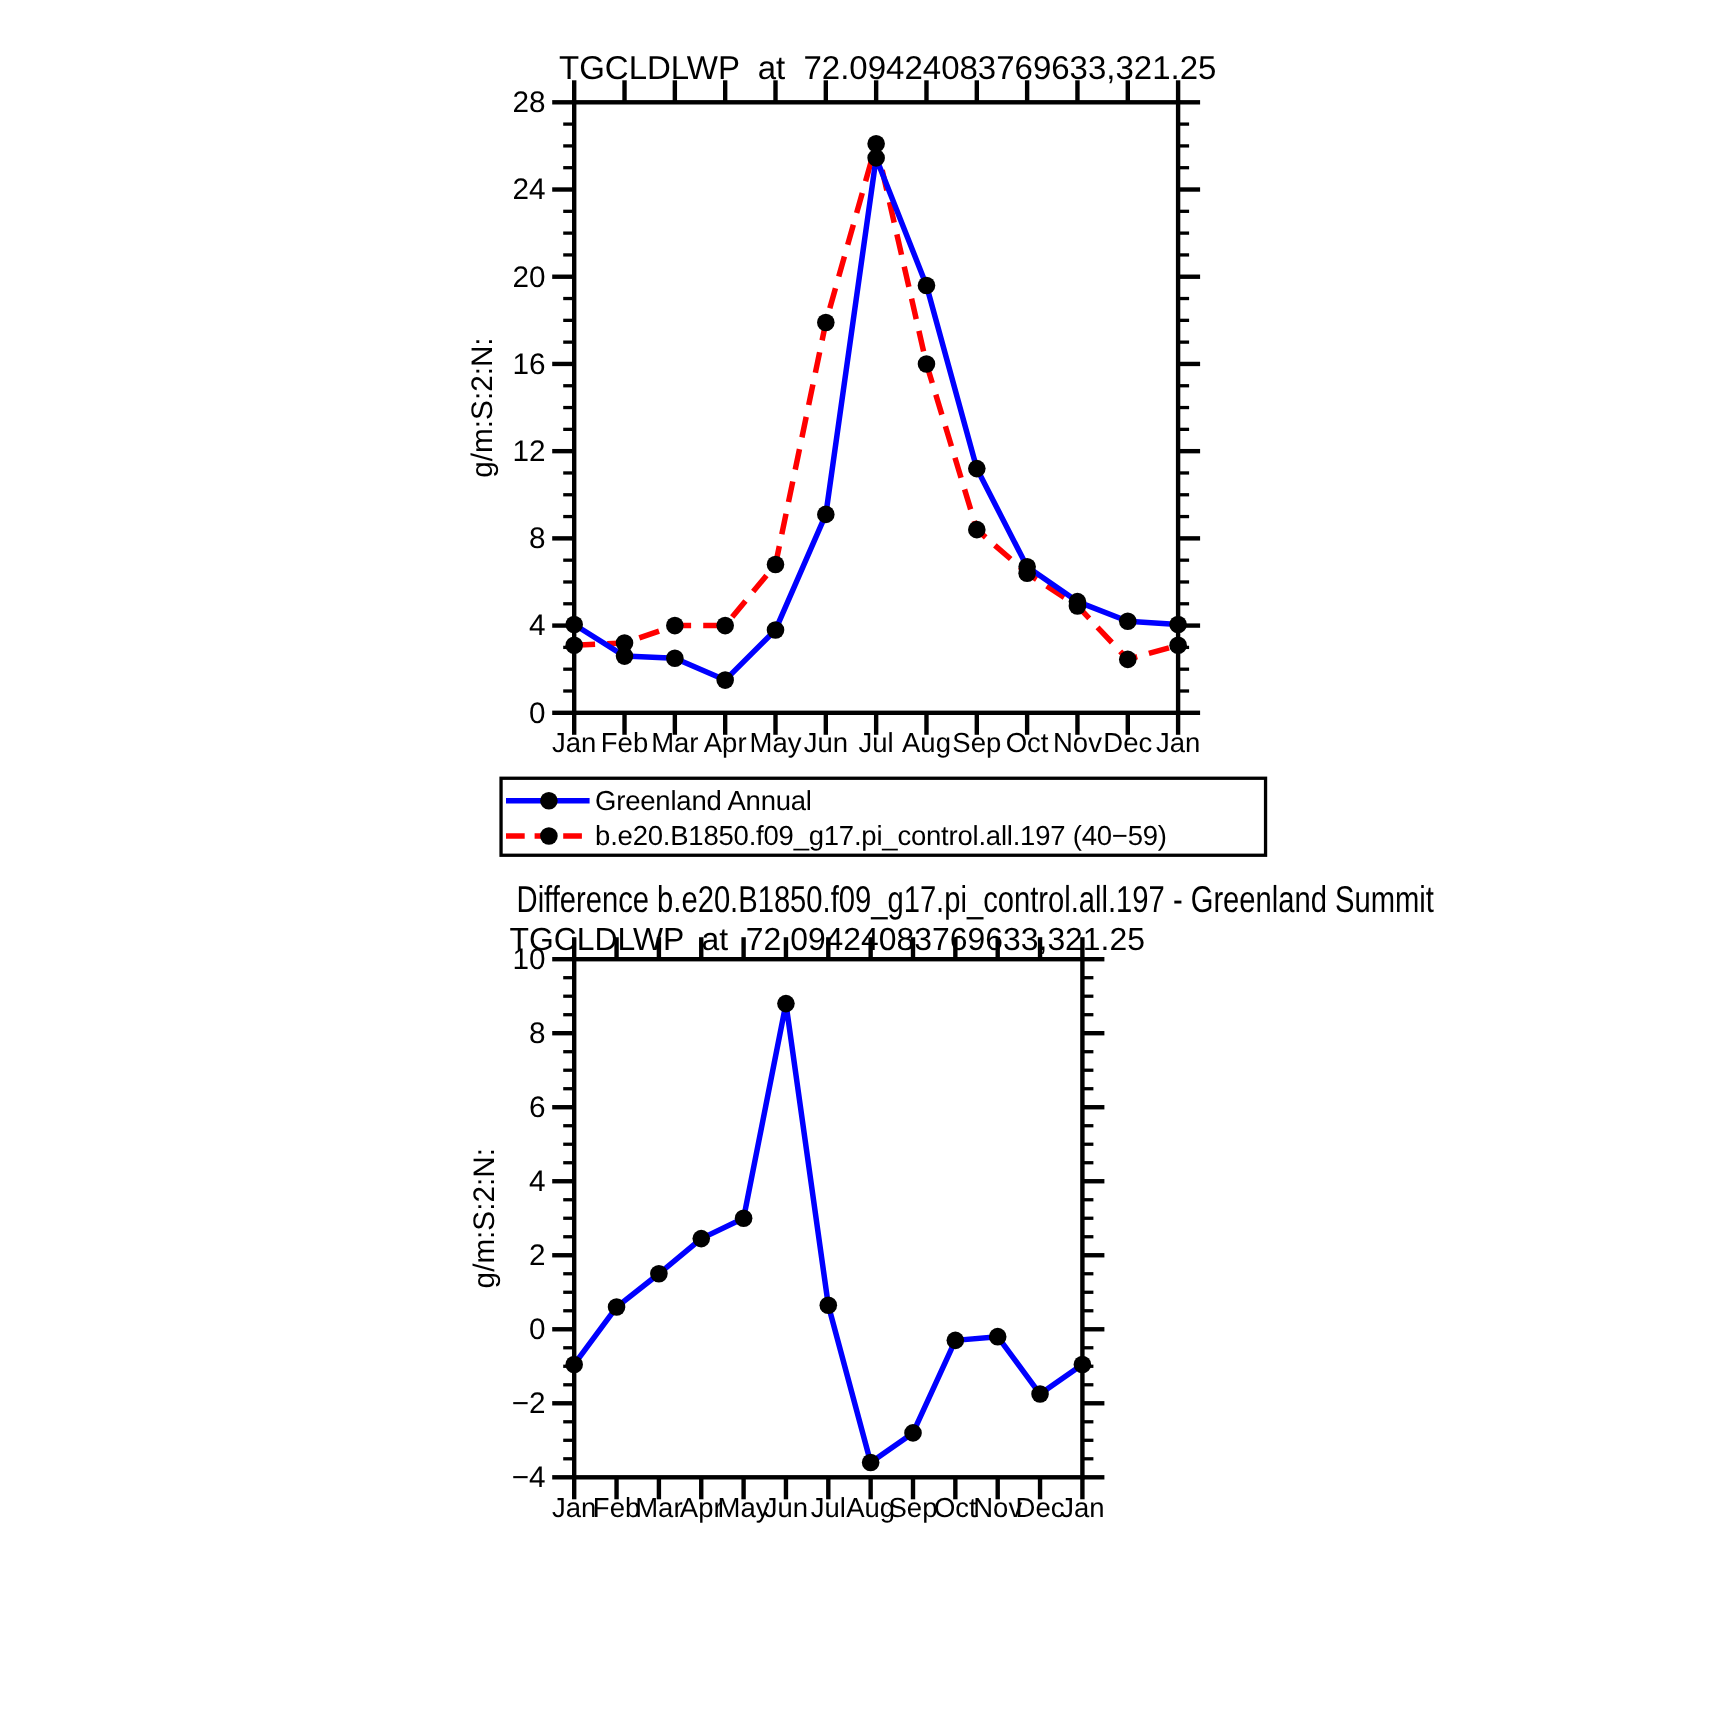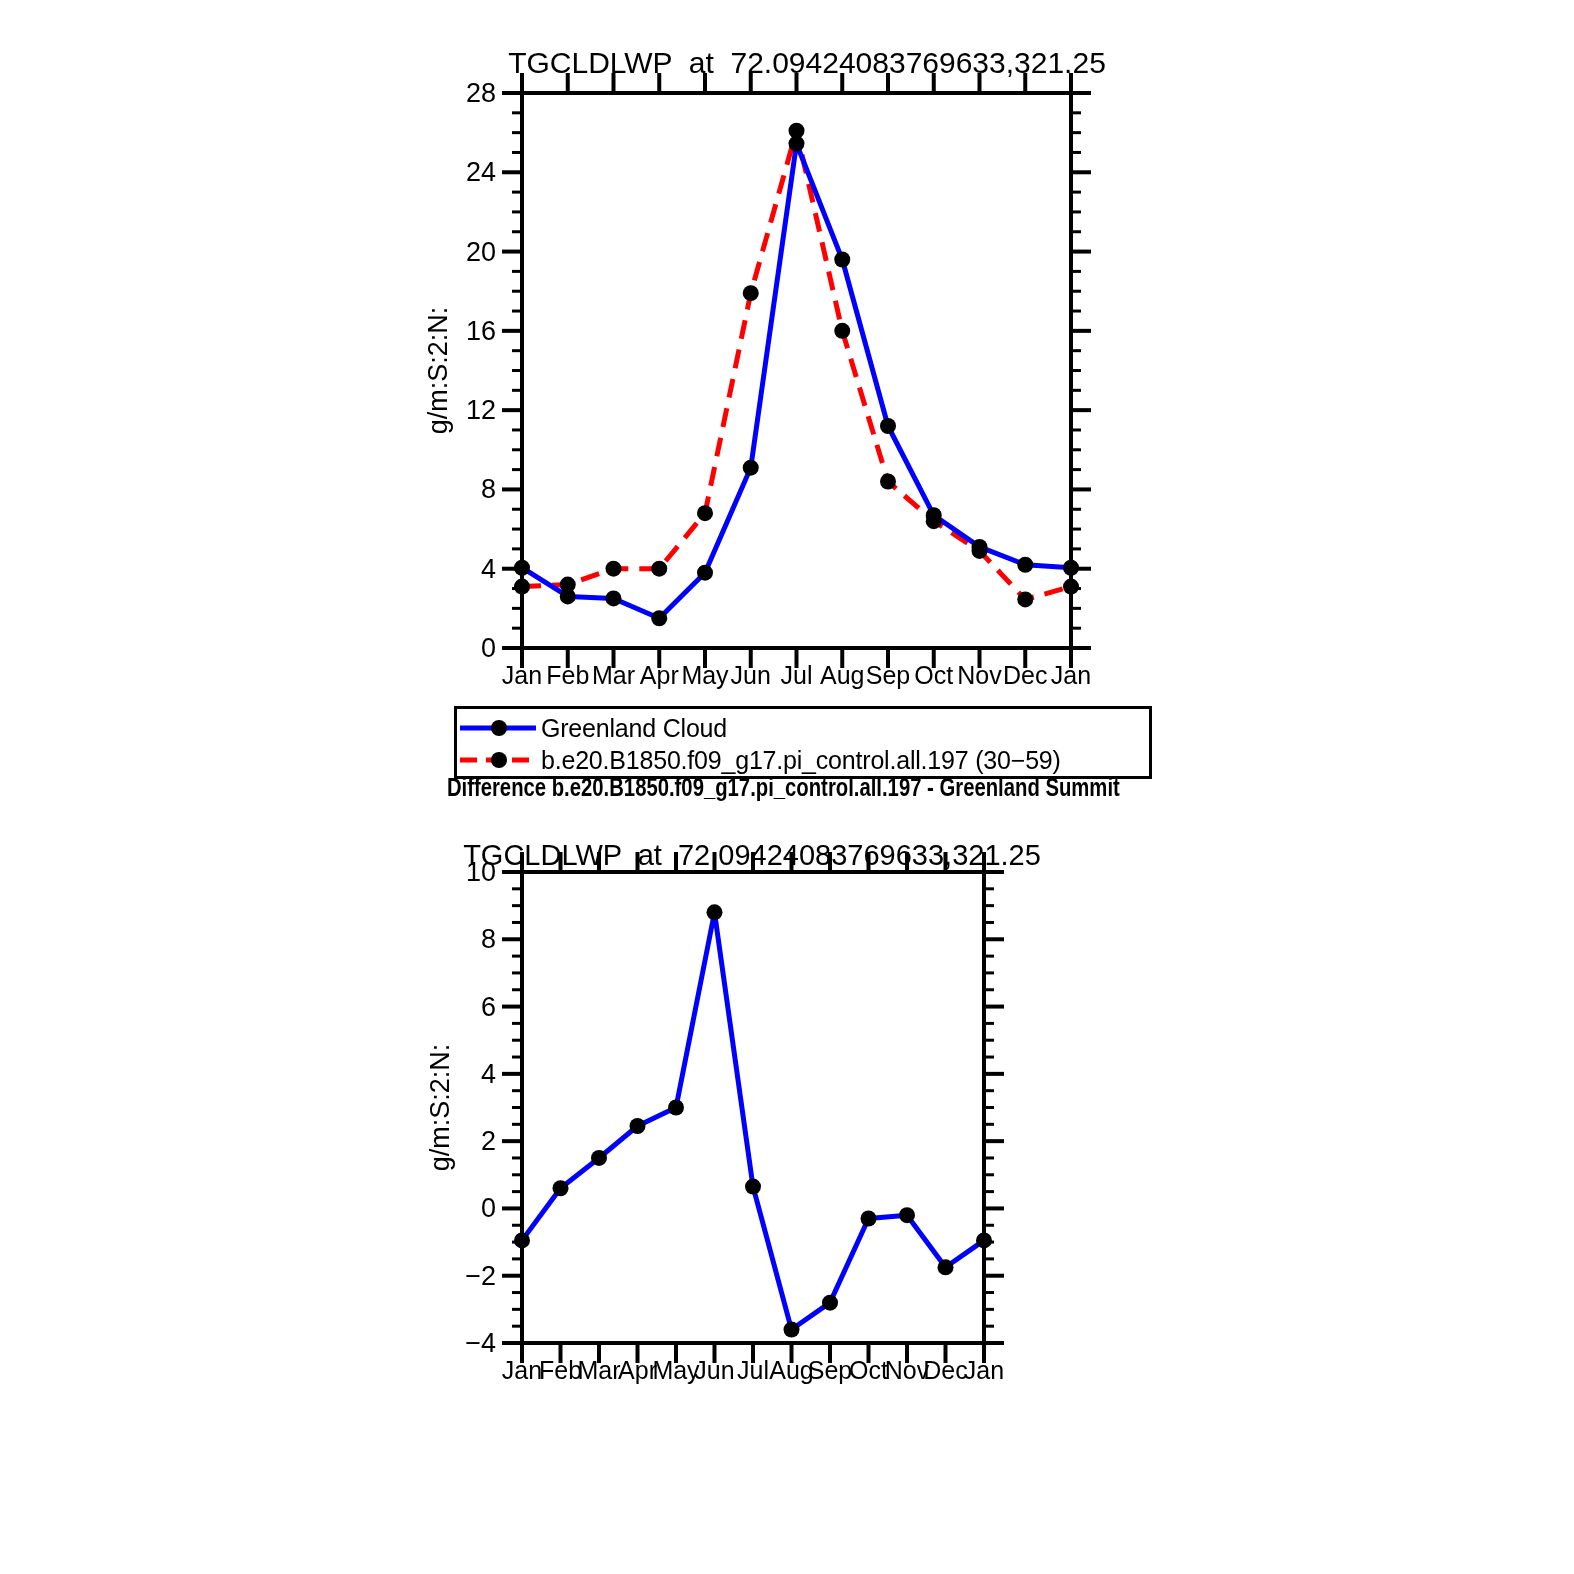--- a/index.html
+++ b/index.html
@@ -4,21 +4,21 @@
 <style>
   html,body{margin:0;padding:0;background:#fff;}
   #canvas{position:relative;width:1574px;height:1574px;background:#ffffff;overflow:hidden;
           font-family:"Liberation Sans",sans-serif;color:#000;}
   #plot-svg{position:absolute;left:0;top:0;}
   .title-box{position:absolute;text-align:center;white-space:pre;}
   .title-box .scale{display:inline-block;transform-origin:50% 50%;}
   .t-main{left:397px;top:4px;width:800px;font-size:32px;font-weight:bold;}
   .t-main .scale{transform:scaleX(0.80);}
   .s-main{left:407px;top:46px;width:800px;font-size:30px;}
-  .t-diff{left:352px;top:772px;width:800px;font-size:26px;font-weight:bold;}
+  .t-diff{left:352px;top:799px;width:800px;font-size:34px;font-weight:normal;}
   .t-diff .scale{transform:scaleX(0.78);}
   .s-diff{left:352px;top:839px;width:800px;font-size:29px;}
   #legend{position:absolute;left:454px;top:706px;width:698px;height:73px;
           border:3px solid #000;box-sizing:border-box;padding-top:3px;}
   .legend-row{display:flex;align-items:center;height:32px;}
   .legend-row svg{flex:0 0 auto;display:block;}
   .legend-label{font-size:25px;letter-spacing:-0.2px;white-space:pre;margin-left:2px;}
   svg text{font-family:"Liberation Sans",sans-serif;fill:#000;}
 </style>
 </head>
@@ -306,23 +306,23 @@
 
   <div class="title-box t-diff"><span class="scale">Difference b.e20.B1850.f09_g17.pi_control.all.197 - Greenland Summit</span></div>
   <div class="title-box s-diff">TGCLDLWP  at  72.09424083769633,321.25</div>
 
   <div id="legend">
       <div class="legend-row">
         <svg width="82" height="32">
           <line x1="3" y1="16" x2="79" y2="16" stroke="#0000ff" stroke-width="5"></line>
           <circle cx="42" cy="16" r="8" fill="#000"></circle>
         </svg>
-        <span class="legend-label">Greenland Cloud</span>
+        <span class="legend-label">Greenland Annual</span>
       </div>
       <div class="legend-row">
         <svg width="82" height="32">
           <line x1="3" y1="16" x2="79" y2="16" stroke="#ff0000" stroke-width="5" stroke-dasharray="17 9"></line>
           <circle cx="42" cy="16" r="8" fill="#000"></circle>
         </svg>
-        <span class="legend-label">b.e20.B1850.f09_g17.pi_control.all.197 (30−59)</span>
+        <span class="legend-label">b.e20.B1850.f09_g17.pi_control.all.197 (40−59)</span>
       </div>
     </div>
 </div>
 
 </body></html>

